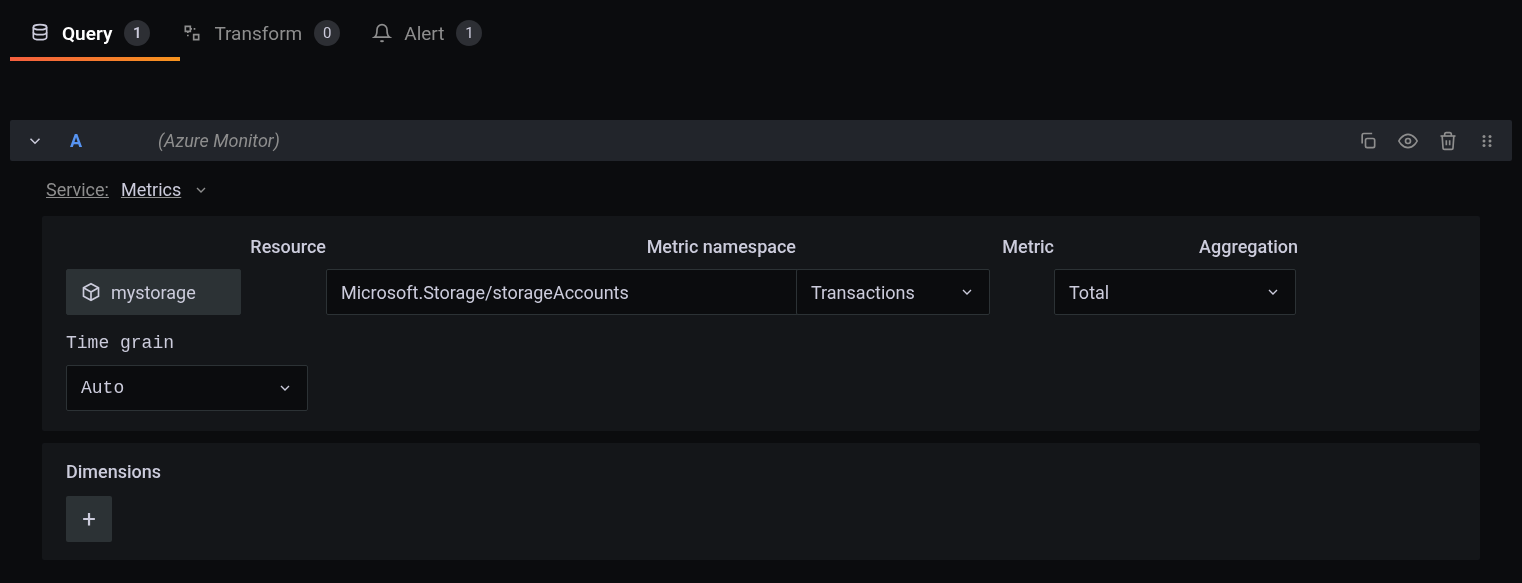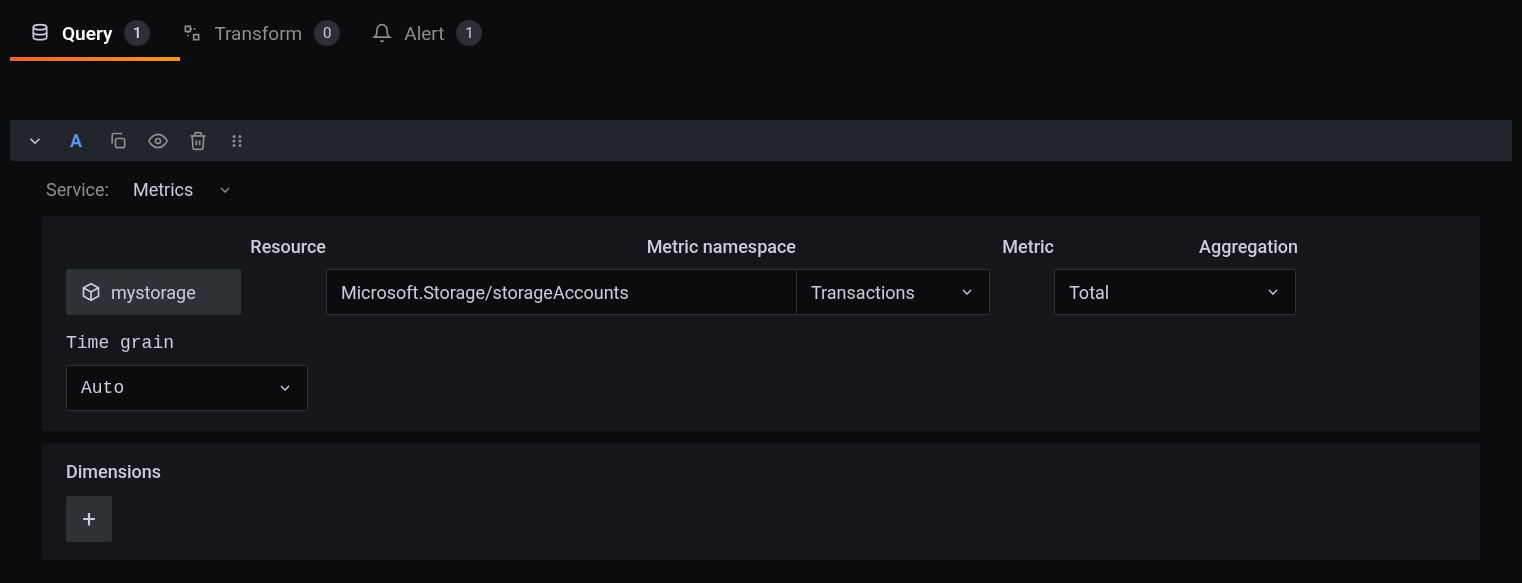--- a/index.html
+++ b/index.html
@@ -100,24 +100,25 @@
     .action-icon {
       cursor: pointer;
       color: #8e8e8e;
       display: inline-flex;
     }
     
     
     .service-row {
       display: flex;
       align-items: center;
-      gap: 24px;
+      gap: 12px;
       padding: 18px 36px 16px 36px;
       font-size: 18px;
       color: #8e8e8e;
+      text-decoration: underline;
     }
     .service-value {
       color: #ccccdc;
     }
     
     
     .fields-panel {
       background: #141619;
       margin: 0 32px 12px 32px;
       padding: 20px 24px;
@@ -222,20 +223,21 @@
 </div>
 
 <div class="content">
   <div class="query-row">
     <span class="collapse-caret">
       <svg width="18" height="18" viewBox="0 0 24 24" fill="none" stroke="currentColor" stroke-width="2">
           <polyline points="6 9 12 15 18 9"></polyline>
         </svg>
     </span>
     <span class="query-ref">A</span>
+    <span class="query-datasource">(Azure Monitor)</span>
     <div class="query-actions">
       <span class="action-icon">
         <svg width="20" height="20" viewBox="0 0 24 24" fill="none" stroke="currentColor" stroke-width="2">
             <rect x="9" y="9" width="11" height="11" rx="2"></rect>
             <path d="M5 15V5a2 2 0 012-2h10"></path>
           </svg>
       </span>
       <span class="action-icon">
         <svg width="20" height="20" viewBox="0 0 24 24" fill="none" stroke="currentColor" stroke-width="2">
             <path d="M1 12s4-8 11-8 11 8 11 8-4 8-11 8-11-8-11-8z"></path>

